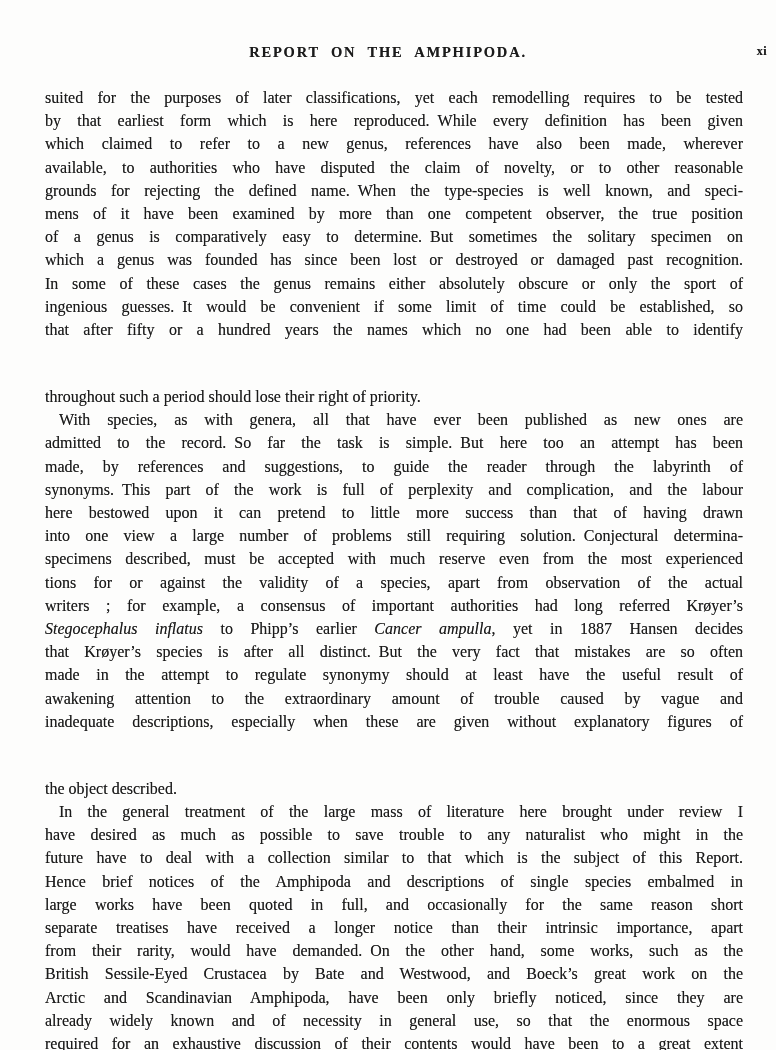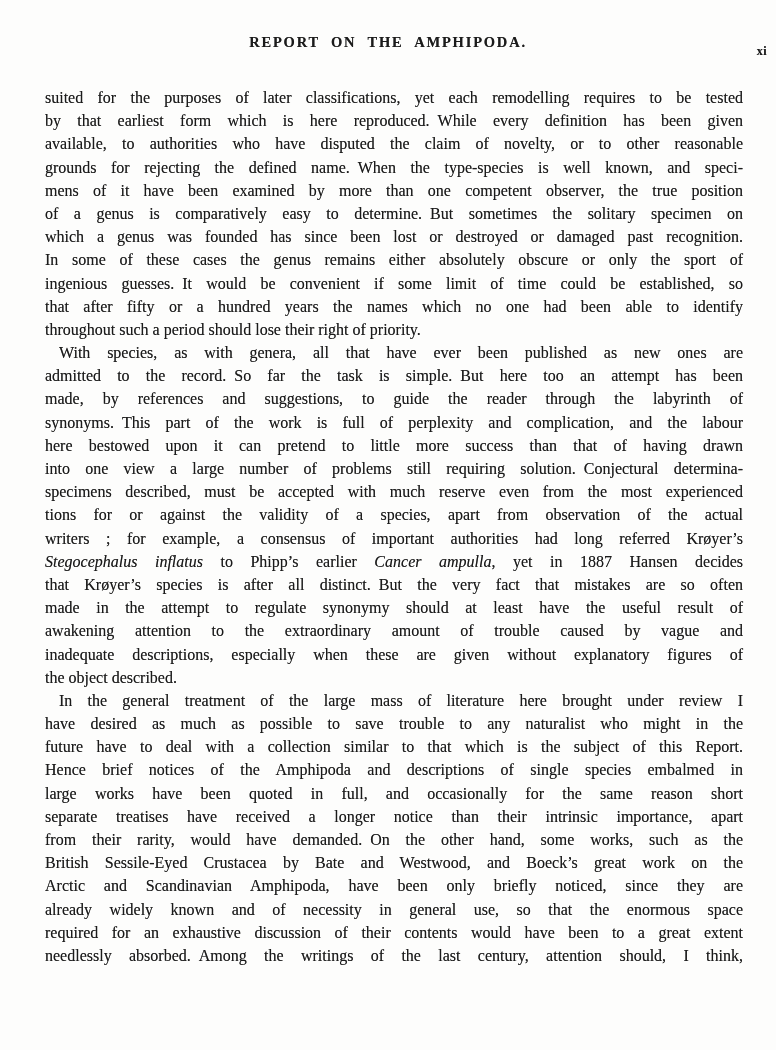--- a/index.html
+++ b/index.html
@@ -16,21 +16,21 @@
     position: relative;
     width: 776px;
     height: 1050px;
     background: #fdfdfc;
     font-family: "Liberation Serif", "DejaVu Serif", serif;
     color: #1b1b1b;
     text-shadow: 0 0 0.4px rgba(20,20,20,0.55); 
   }
   .head-title {
     position: absolute;
-    top: 34px;
+    top: 44px;
     left: 0;
     width: 100%;
     text-align: center;
     font-size: 14.5px;
     font-weight: 700;
     letter-spacing: 1.8px;
     word-spacing: 6px;
   }
   .folio {
     position: absolute;
@@ -49,37 +49,39 @@
   .line {
     height: 23.2px;
     line-height: 23.2px;
     font-size: 16px;
     text-align: justify;
     text-align-last: justify;
     overflow: visible;
   }
   .line.last {
     text-align-last: left;
+    margin-top: 44px;
   }
   .line.indent {
     text-indent: 14px;
   }
   .line em {
     font-style: italic;
   }
 </style>
 </head>
 <body>
 
 <div class="page">
   <div class="head-title">REPORT ON THE AMPHIPODA.</div>
   <div class="folio">xi</div>
   <div class="text-block" id="text-block">
       <div class="line">suited for the purposes of later classifications, yet each remodelling requires to be tested</div>
       <div class="line">by that earliest form which is here reproduced. While every definition has been given</div>
+      <div class="line">which claimed to refer to a new genus, references have also been made, wherever</div>
       <div class="line">available, to authorities who have disputed the claim of novelty, or to other reasonable</div>
       <div class="line">grounds for rejecting the defined name. When the type-species is well known, and speci-</div>
       <div class="line">mens of it have been examined by more than one competent observer, the true position</div>
       <div class="line">of a genus is comparatively easy to determine. But sometimes the solitary specimen on</div>
       <div class="line">which a genus was founded has since been lost or destroyed or damaged past recognition.</div>
       <div class="line">In some of these cases the genus remains either absolutely obscure or only the sport of</div>
       <div class="line">ingenious guesses. It would be convenient if some limit of time could be established, so</div>
       <div class="line">that after fifty or a hundred years the names which no one had been able to identify</div>
       <div class="line last">throughout such a period should lose their right of priority.</div>
       <div class="line indent">With species, as with genera, all that have ever been published as new ones are</div>

